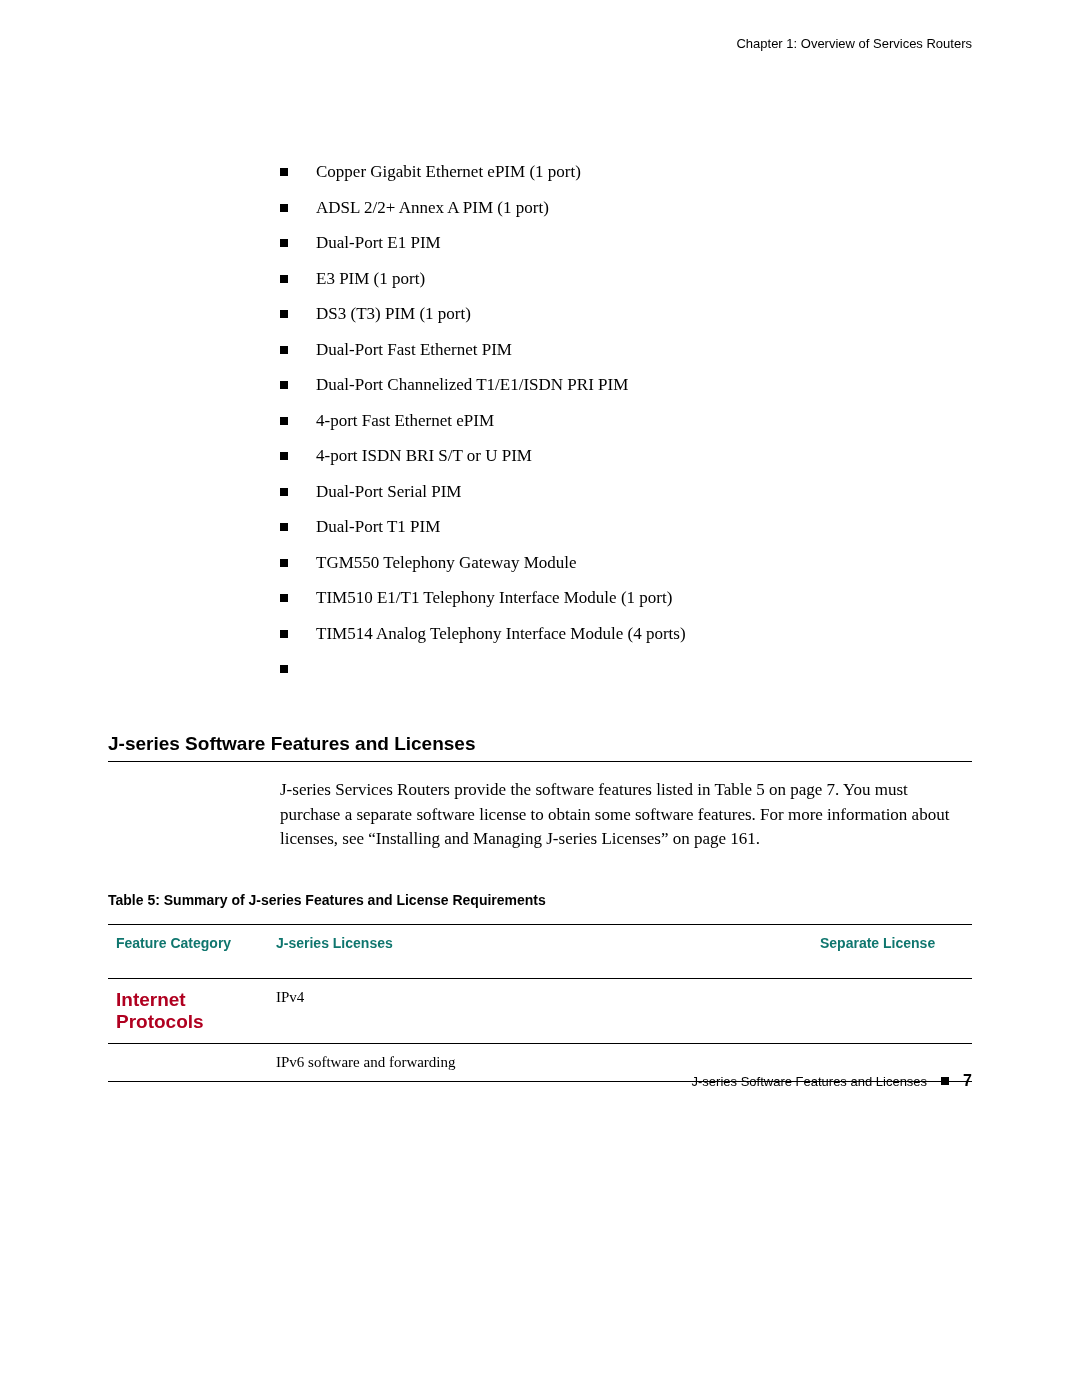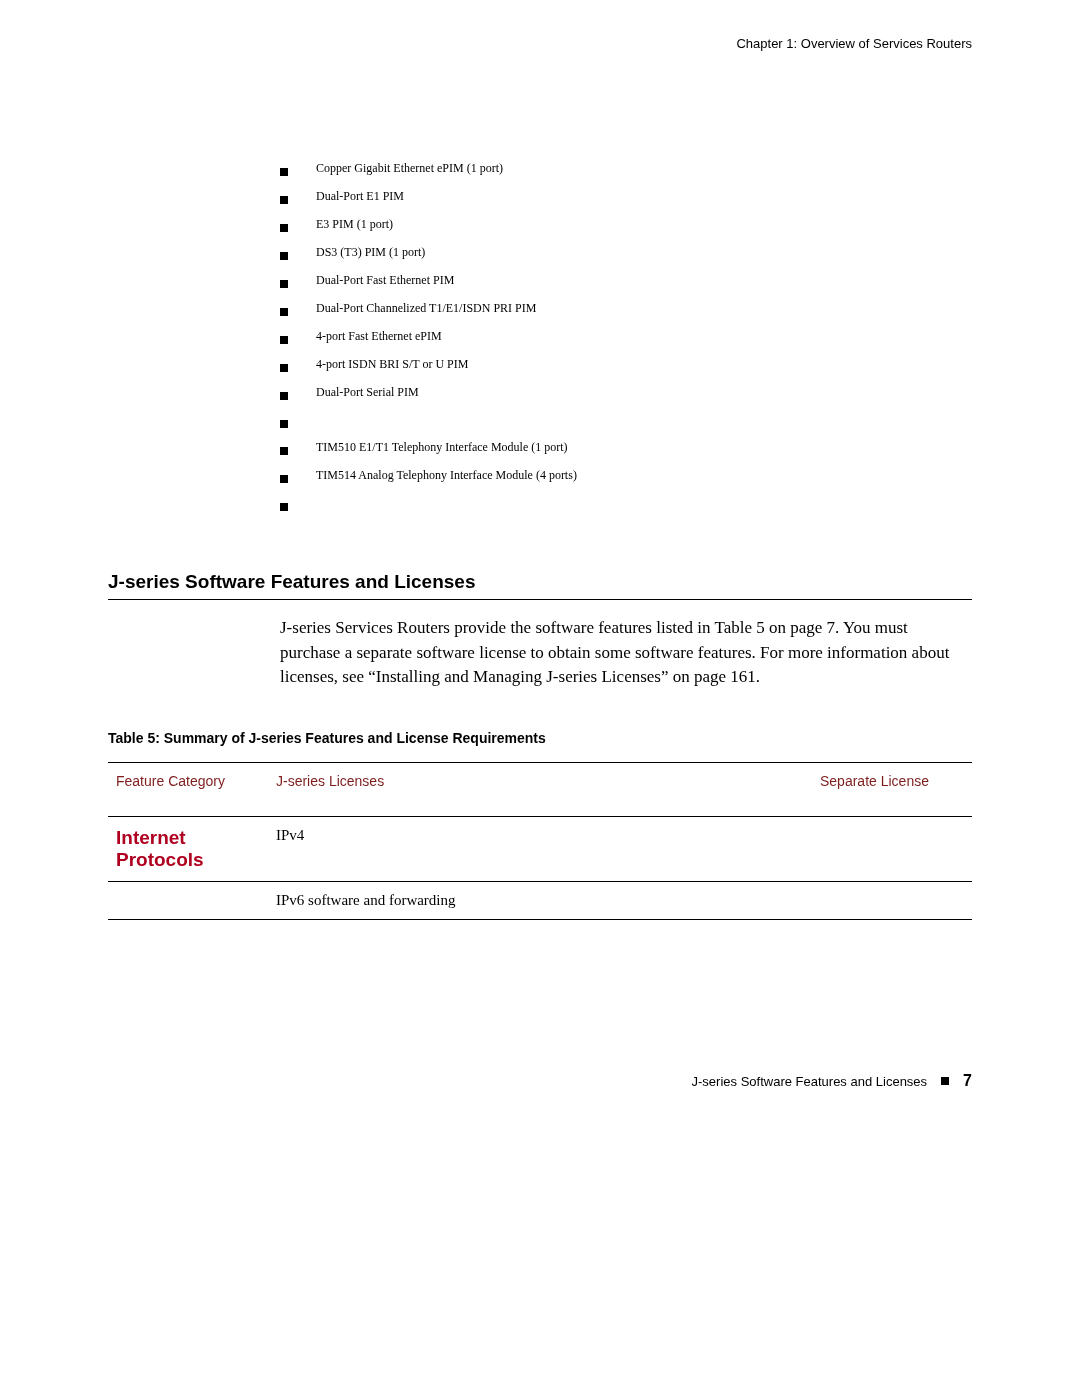--- a/index.html
+++ b/index.html
@@ -22,21 +22,21 @@
   }
 
   .bullet-list {
     margin-left: 172px;
     margin-bottom: 60px;
   }
   .bullet-item {
     display: flex;
     align-items: flex-start;
     margin-bottom: 10px;
-    font-size: 12px;
+    font-size: 17px;
     line-height: 1.5;
   }
   .bullet-square {
     display: inline-block;
     width: 8px;
     height: 8px;
     background: #000;
     margin-top: 9px;
     margin-right: 28px;
     flex-shrink: 0;
@@ -70,22 +70,22 @@
   }
 
   table.features {
     width: 100%;
     border-collapse: collapse;
     font-size: 15px;
   }
   table.features thead th {
     text-align: left;
     font-family: Arial, Helvetica, sans-serif;
-    font-weight: 400;
-    color: #7f1d1d;
+    font-weight: 700;
+    color: #0f766e;
     font-size: 14px;
     padding: 10px 8px 27px 8px;
     border-top: 1.5px solid #000;
     border-bottom: 1.5px solid #000;
   }
   table.features thead th.col-cat { width: 160px; }
   table.features thead th.col-lic { width: 160px; text-align: left; }
   table.features tbody td {
     padding: 10px 8px;
     vertical-align: top;
@@ -130,20 +130,24 @@
 
   <div class="chapter-header">Chapter 1: Overview of Services Routers</div>
 
   <ul class="bullet-list" style="list-style:none;">
     <li class="bullet-item">
         <span class="bullet-square"></span>
         <span>Copper Gigabit Ethernet ePIM (1 port)</span>
       </li>
     <li class="bullet-item">
         <span class="bullet-square"></span>
+        <span>ADSL 2/2+ Annex A PIM (1 port)</span>
+      </li>
+    <li class="bullet-item">
+        <span class="bullet-square"></span>
         <span>Dual-Port E1 PIM</span>
       </li>
     <li class="bullet-item">
         <span class="bullet-square"></span>
         <span>E3 PIM (1 port)</span>
       </li>
     <li class="bullet-item">
         <span class="bullet-square"></span>
         <span>DS3 (T3) PIM (1 port)</span>
       </li>
@@ -162,20 +166,25 @@
     <li class="bullet-item">
         <span class="bullet-square"></span>
         <span>4-port ISDN BRI S/T or U PIM</span>
       </li>
     <li class="bullet-item">
         <span class="bullet-square"></span>
         <span>Dual-Port Serial PIM</span>
       </li>
     <li class="bullet-item">
         <span class="bullet-square"></span>
+        <span>Dual-Port T1 PIM</span>
+      </li>
+    <li class="bullet-item">
+        <span class="bullet-square"></span>
+        <span>TGM550 Telephony Gateway Module</span>
       </li>
     <li class="bullet-item">
         <span class="bullet-square"></span>
         <span>TIM510 E1/T1 Telephony Interface Module (1 port)</span>
       </li>
     <li class="bullet-item">
         <span class="bullet-square"></span>
         <span>TIM514 Analog Telephony Interface Module (4 ports)</span>
       </li>
     <li class="bullet-item">

